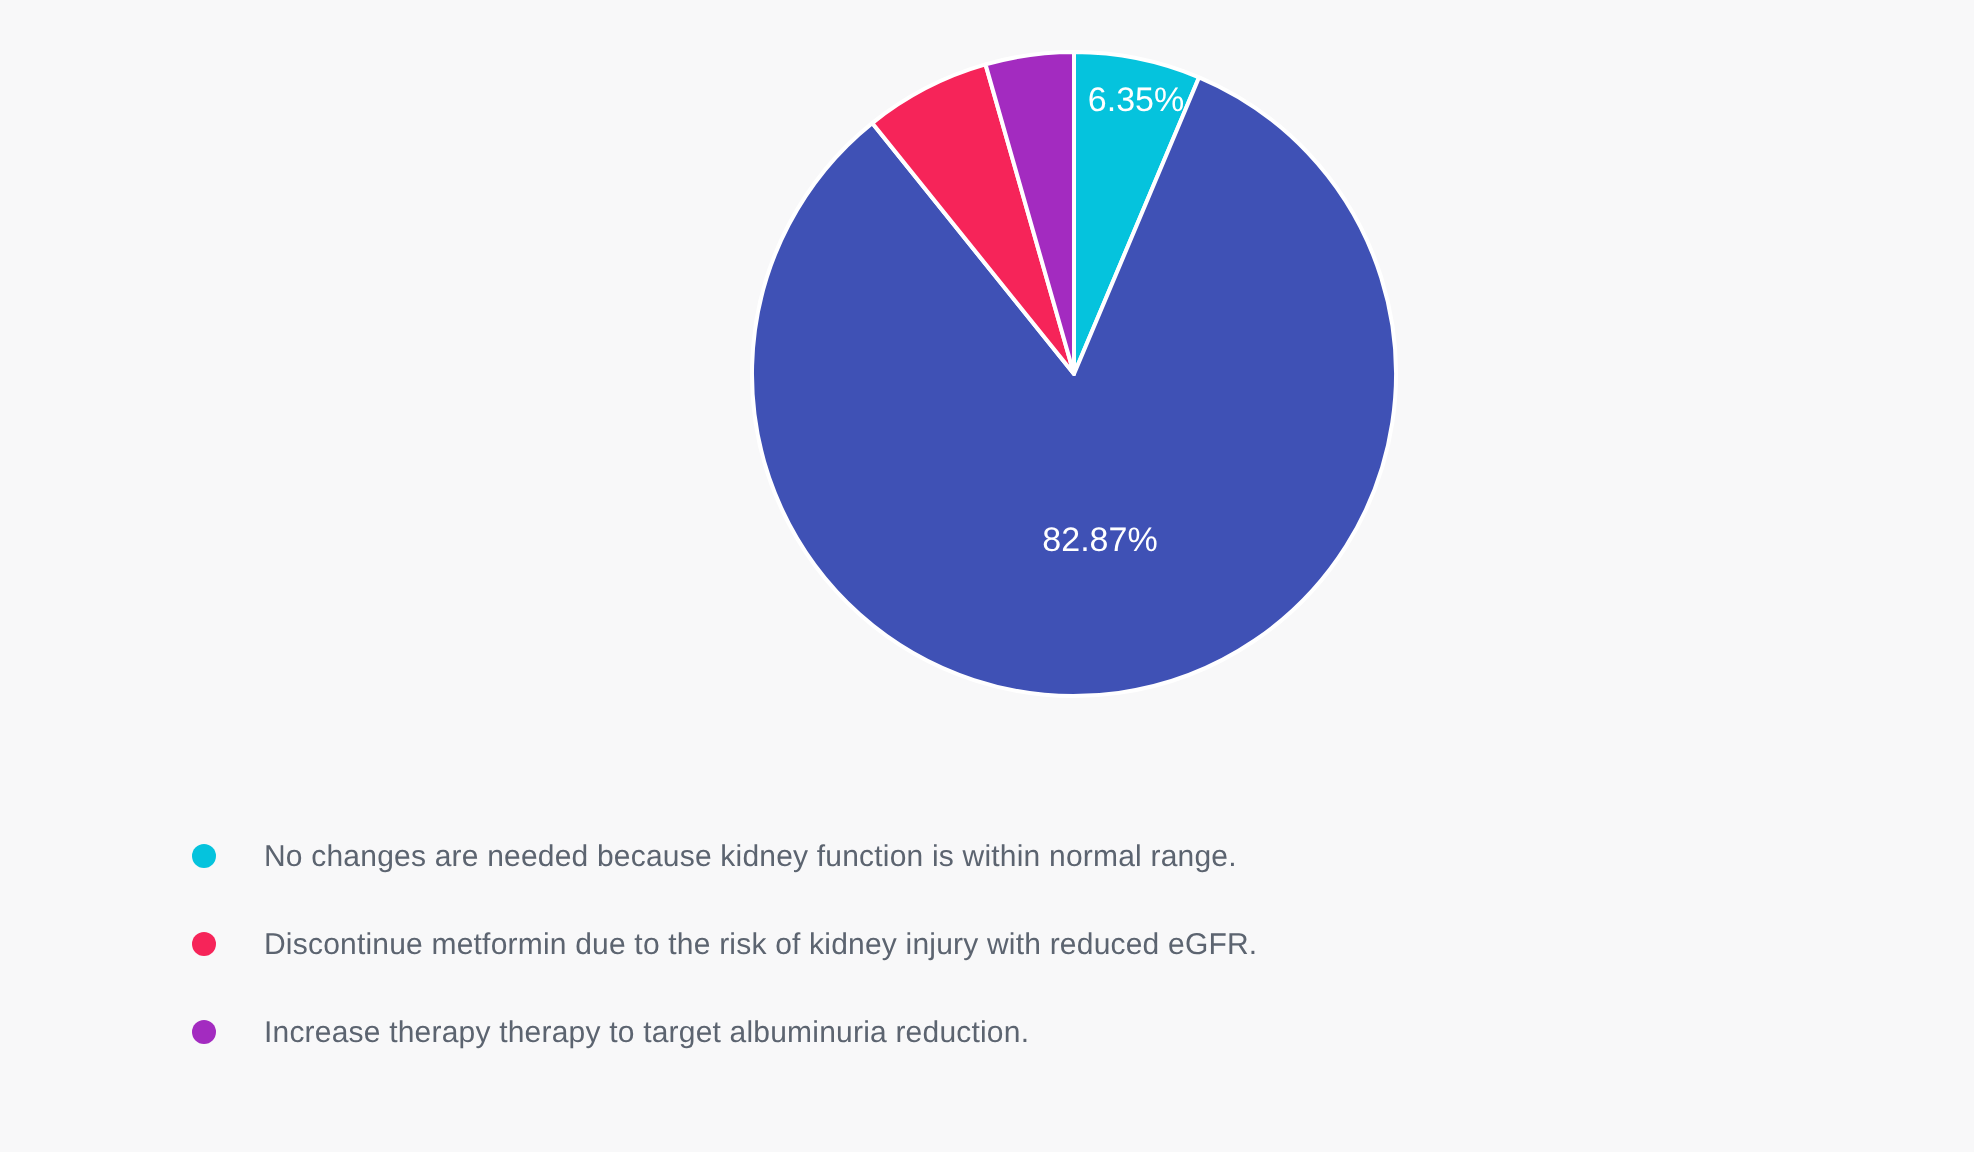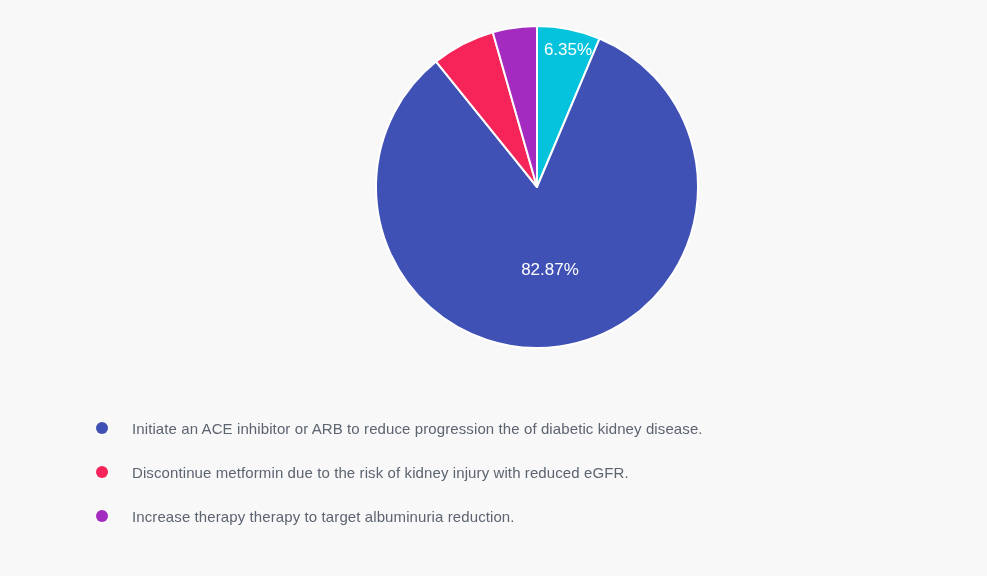--- a/index.html
+++ b/index.html
@@ -82,22 +82,22 @@
         </g>
       <g id="labels-group">
           <text class="slice-label" x="568" y="51">6.35%</text>
           <text class="slice-label" x="550" y="271">82.87%</text>
         </g>
     </svg>
   </div>
 
   <div id="legend">
       <div class="legend-item">
-        <span class="legend-dot" style="background: rgb(63, 81, 181);"></span>
-        <span class="legend-label">Initiate an ACE inhibitor or ARB to reduce progression the of diabetic kidney disease.</span>
+        <span class="legend-dot" style="background: rgb(5, 195, 221);"></span>
+        <span class="legend-label">No changes are needed because kidney function is within normal range.</span>
       </div>
       <div class="legend-item">
         <span class="legend-dot" style="background: rgb(246, 36, 89);"></span>
         <span class="legend-label">Discontinue metformin due to the risk of kidney injury with reduced eGFR.</span>
       </div>
       <div class="legend-item">
         <span class="legend-dot" style="background: rgb(163, 43, 192);"></span>
         <span class="legend-label">Increase therapy therapy to target albuminuria reduction.</span>
       </div>
     </div>

